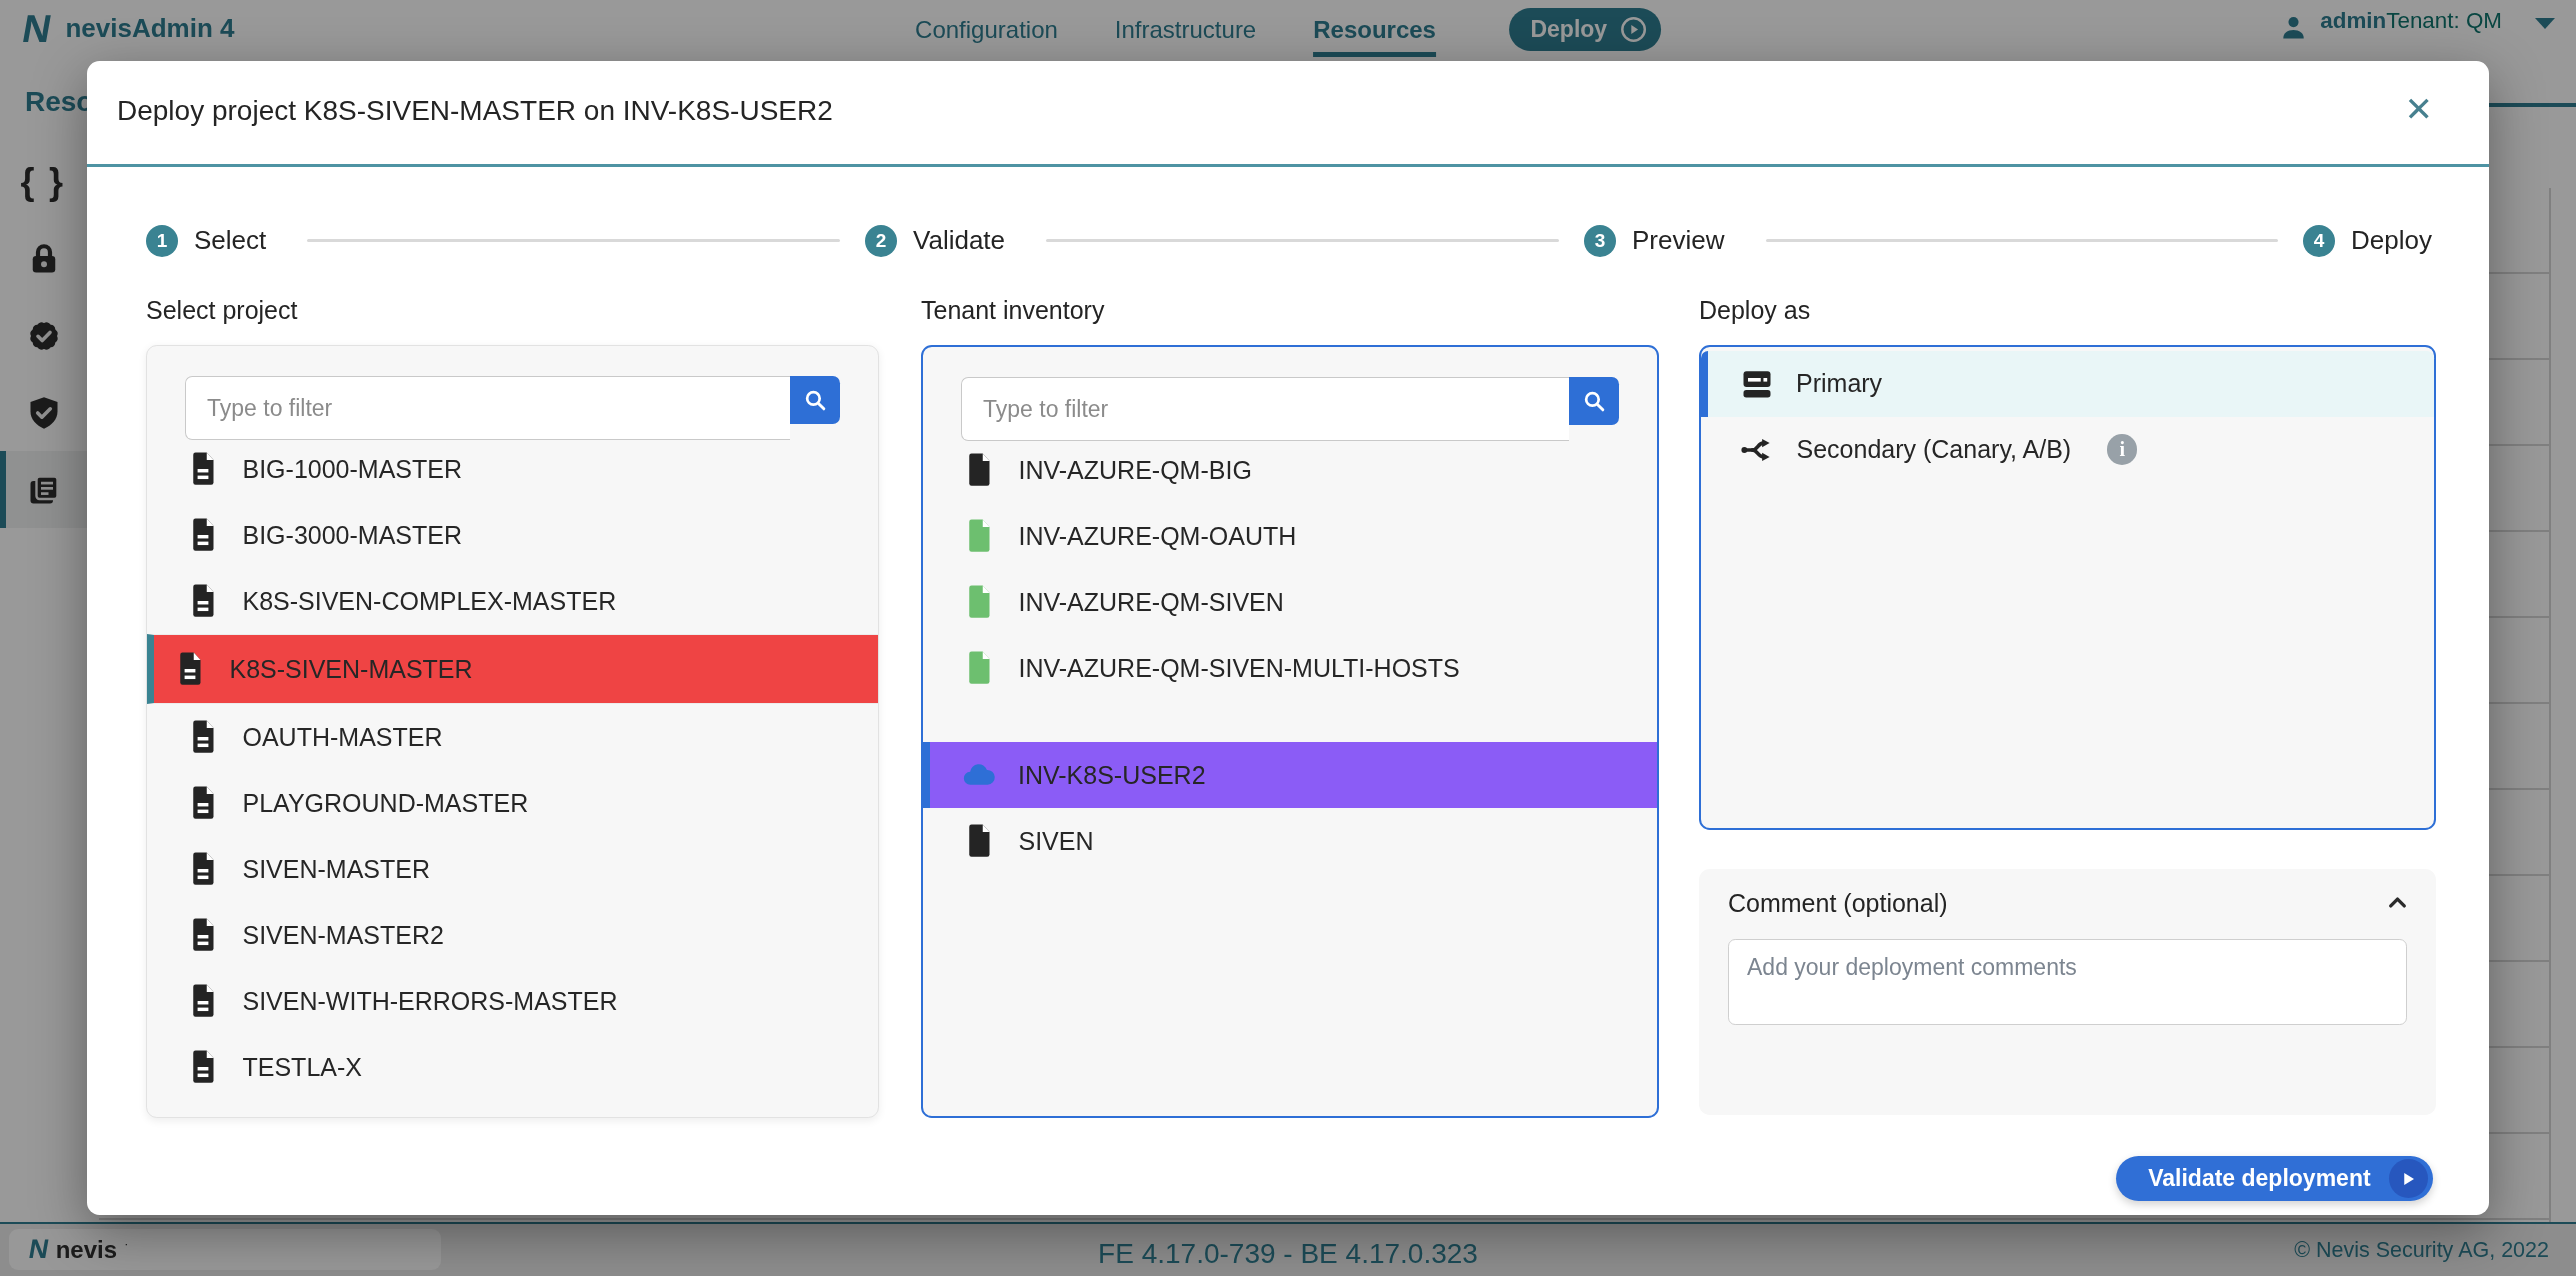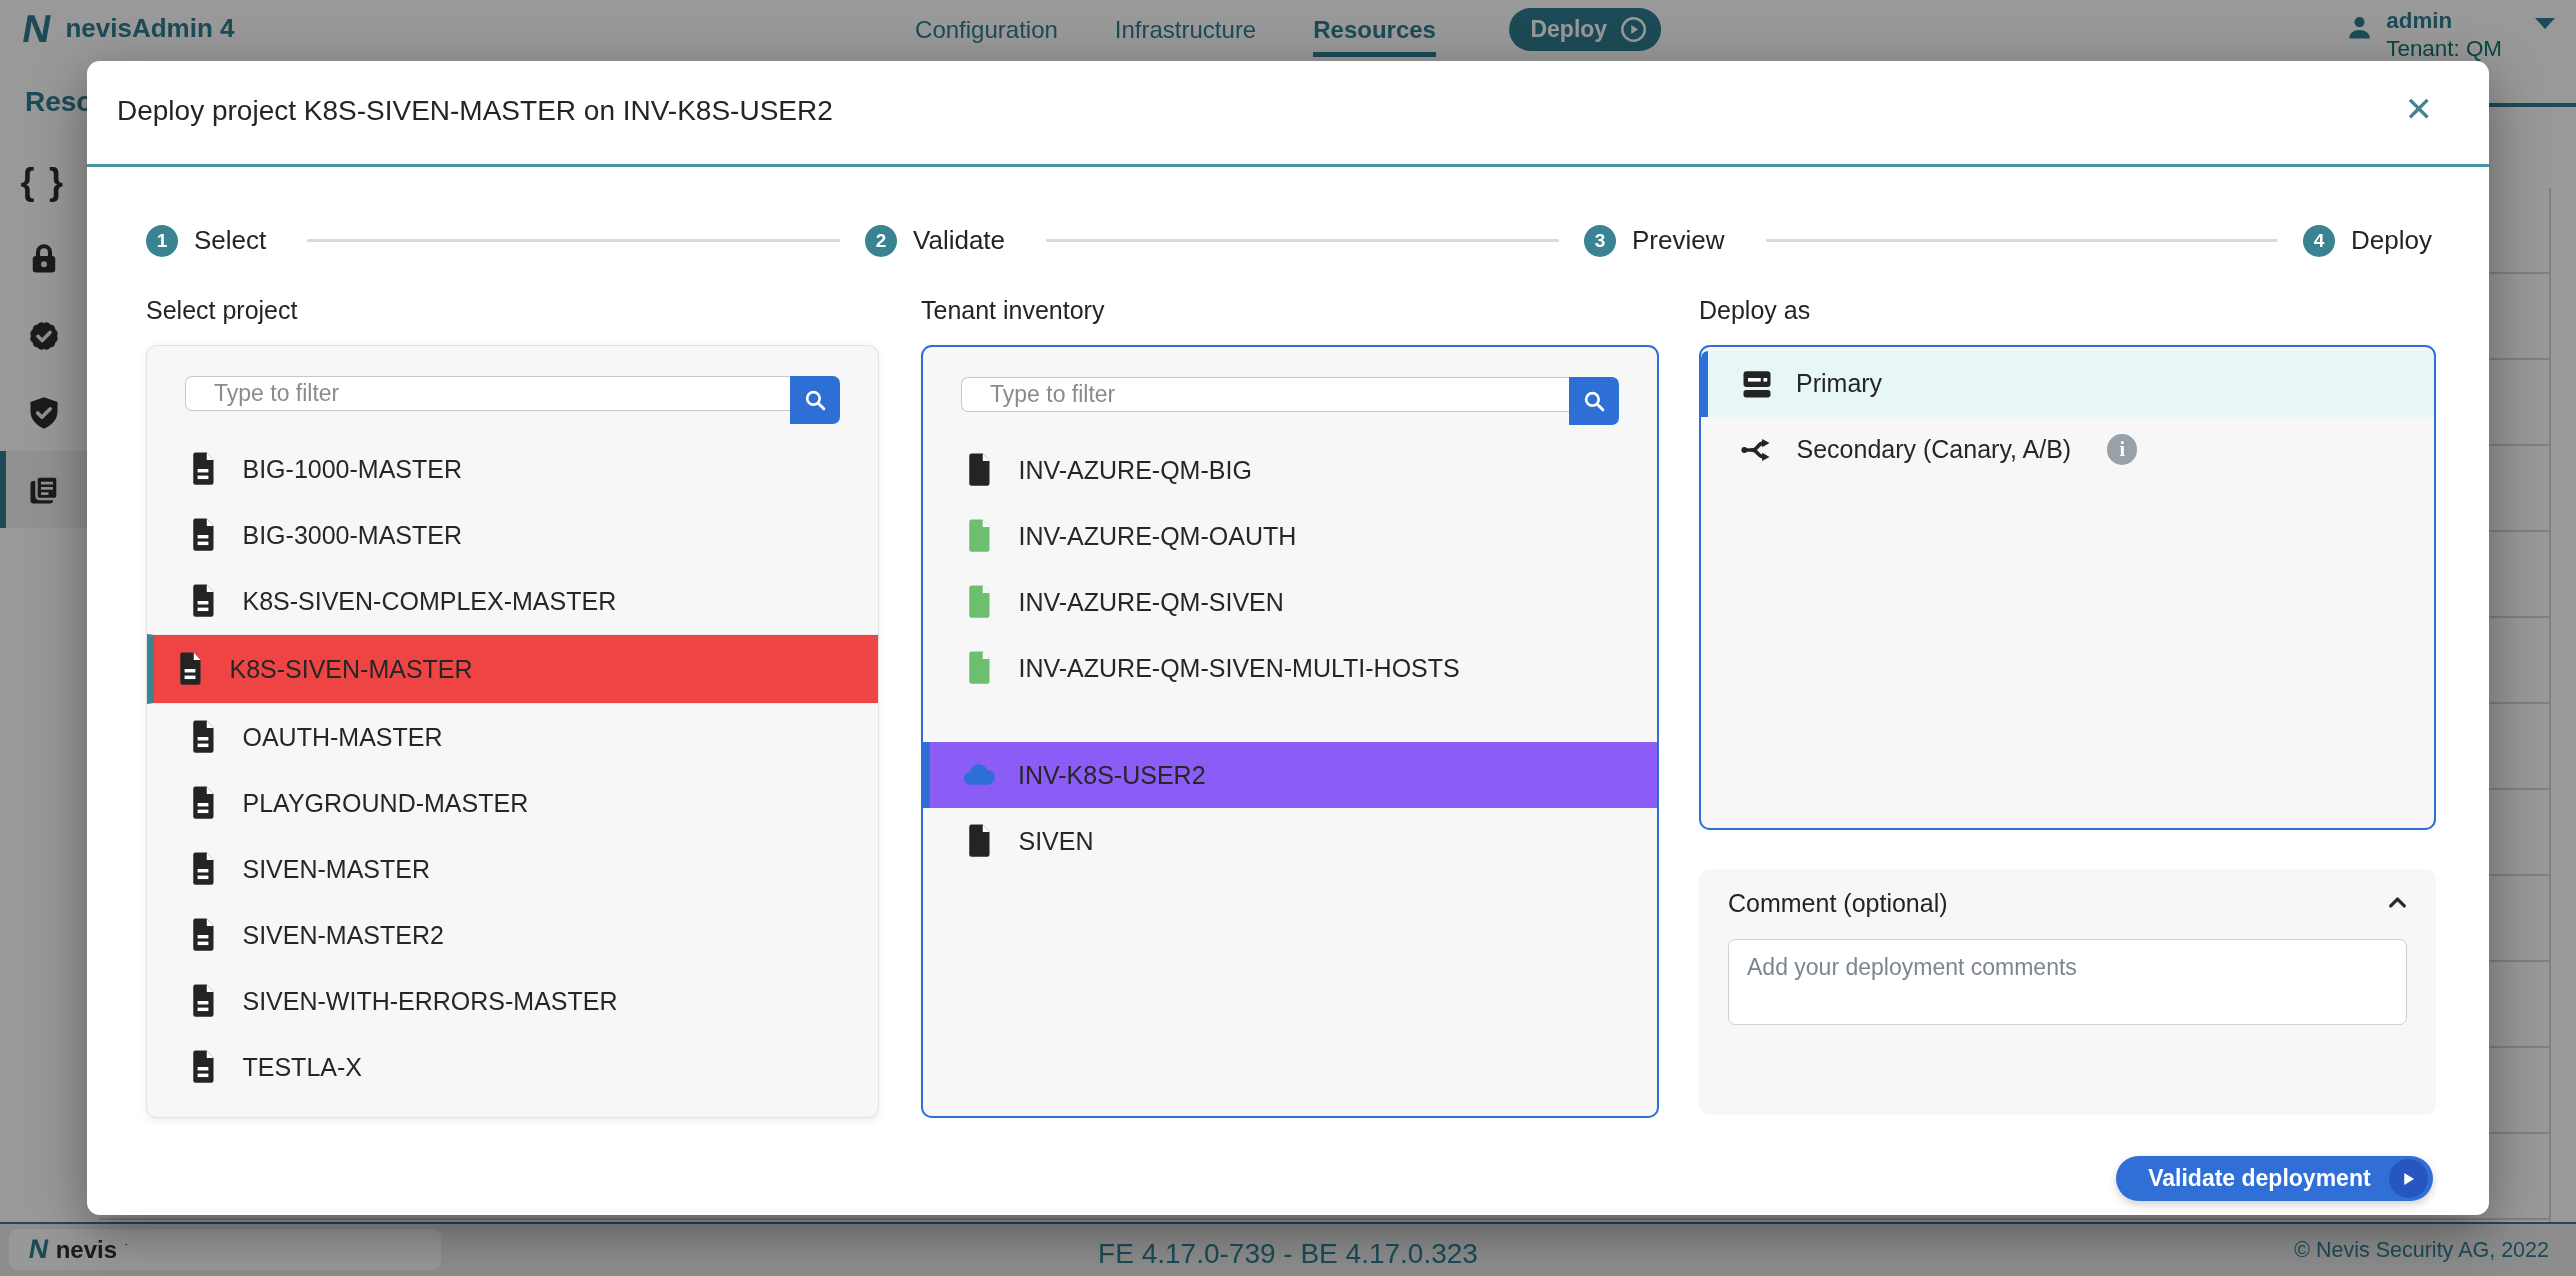--- a/index.html
+++ b/index.html
@@ -13,21 +13,21 @@
   .brand-name{font-size:26px;color:#2f7e91;font-weight:600;text-align:center;}
   .top-nav{position:absolute;left:50%;transform:translateX(-50%);top:0;height:59px;display:flex;align-items:center;gap:57px;}
   .top-nav .nav-item{font-size:24px;color:#2f7e91;font-weight:500;position:relative;cursor:pointer;white-space:nowrap;}
   .top-nav .nav-item.selected{font-weight:700;}
   .top-nav .nav-item.selected::after{content:"";position:absolute;left:0;right:0;bottom:-13.4px;height:5.4px;background:#2f7e91;}
   .deploy-pill{margin-left:16px;display:flex;align-items:center;gap:12.5px;background:#2f7e91;color:#fff;
     border-radius:895px;padding:8px 14.3px 8px 21.5px;font-size:23px;font-weight:600;cursor:pointer;}
   .play-ring{width:27px;height:27px;}
   .userbox{position:absolute;right:21.5px;top:7.2px;display:flex;align-items:flex-start;gap:12.5px;}
   .user-icon{width:29px;height:29px;margin-top:5.4px;}
-  .user-lines{display:flex;flex-direction:column;line-height:1.22;}
+  .user-lines{display:flex;flex-direction:row;line-height:1.22;}
   .user-name{font-size:22.4px;color:#2f7e91;font-weight:600;}
   .user-tenant{font-size:22.4px;color:#0f766e;}
   .caret-down{width:0;height:0;border-left:10px solid transparent;border-right:10px solid transparent;
     border-top:11.7px solid #2f7e91;margin-left:20px;margin-top:10.8px;}
 
   .side-heading{position:absolute;left:25px;top:86px;width:63px;overflow:hidden;white-space:nowrap;
     font-size:28px;font-weight:700;color:#2f7e91;z-index:1;}
   .icon-rail{position:absolute;left:0;top:143px;width:87px;z-index:1;}
   .rail-item{height:77px;display:flex;align-items:center;justify-content:center;position:relative;cursor:pointer;}
   .rail-item.selected{background:#f0f2f2;}
@@ -76,22 +76,22 @@
   .lbl-deployas{left:1612px;}
 
   .panel{position:absolute;top:284px;background:#f7f7f7;border-radius:10.8px;box-sizing:border-box;}
   .panel.gray-border{border:1.8px solid #e2e2e2;box-shadow:0 2.7px 9px rgba(0,0,0,0.07);}
   .panel.blue-border{border:2.7px solid #2e6fd6;}
   .panel-project{left:59px;width:733px;height:773px;}
   .panel-inventory{left:834px;width:738px;height:773px;}
   .panel-deployas{left:1612px;width:737px;height:485px;}
 
   .filterbar{position:absolute;left:38px;right:38px;top:30px;height:48px;display:flex;}
-  .filter-input{flex:1;height:35px;box-sizing:border-box;border:1.8px solid #c9c9c9;border-right:none;
-    border-radius:7.2px 0 0 7.2px;padding:0 28px;font-size:23px;color:#333;background:#fff;outline:none;
+  .filter-input{flex:1;height:64px;box-sizing:border-box;border:1.8px solid #c9c9c9;border-right:none;
+    border-radius:7.2px 0 0 7.2px;padding:0 21px;font-size:23px;color:#333;background:#fff;outline:none;
     font-family:"Liberation Sans","DejaVu Sans",sans-serif;}
   .filter-input::placeholder{color:#8b8b8b;}
   .filter-btn{width:50px;height:48px;background:#2e6fd6;border:none;border-radius:0 7.2px 7.2px 0;cursor:pointer;
     display:flex;align-items:center;justify-content:center;}
 
   .list{position:absolute;left:0;right:0;top:90px;}
   .deploy-list{position:absolute;left:0;right:0;top:3.6px;}
   .row{height:66px;display:flex;align-items:center;gap:21.5px;padding-left:38px;box-sizing:border-box;cursor:pointer;}
   .row-icon{width:36px;height:36px;flex:0 0 auto;display:flex;align-items:center;justify-content:center;}
   .row-icon svg{width:36px;height:36px;}

